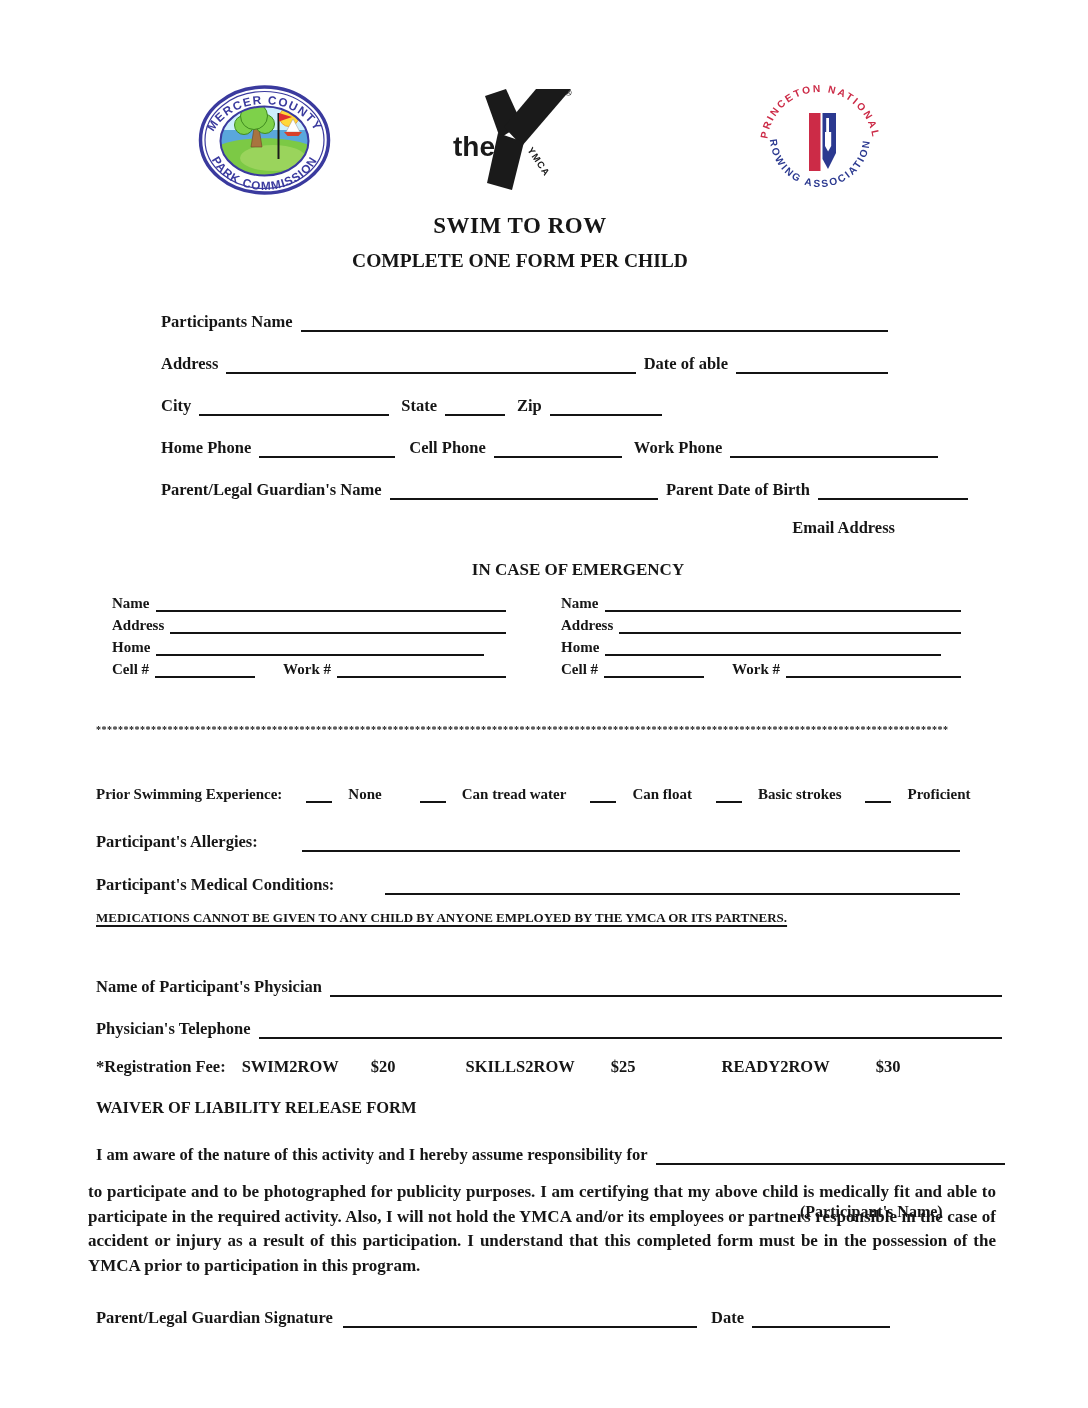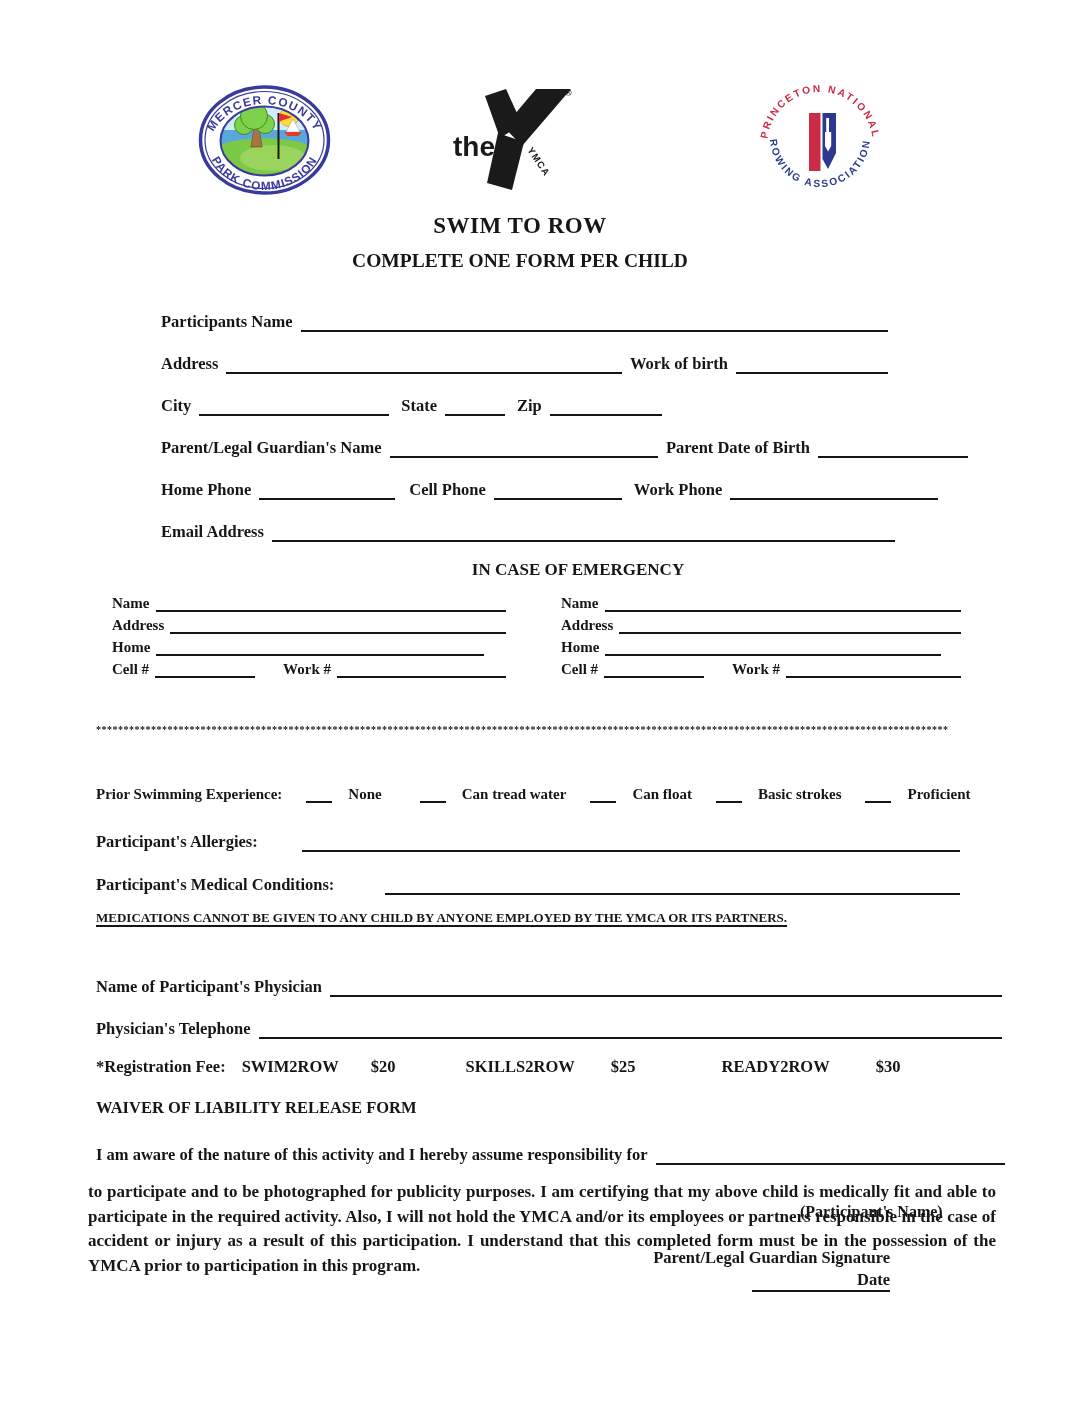--- a/index.html
+++ b/index.html
@@ -17,21 +17,21 @@
 
   .title  { left: 0; width: 1040px; text-align: center; font-size: 23px; letter-spacing: .5px; }
   .subtitle { left: 0; width: 1040px; text-align: center; font-size: 19.5px; }
 
   .frow { display: flex; align-items: flex-end; font-size: 16.5px; height: 24px; margin-bottom: 18px; white-space: nowrap; }
   .lb { white-space: nowrap; }
   .blank { display: inline-block; height: 4px; border-bottom: 2px solid #141414; margin-left: 8px; }
   .grow { flex: 1 1 auto; }
 
   .sec1 { left: 161px; top: 308px; width: 810px; }
-  .w727 { width: 727px; } .w807 { width: 807px; } .w777 { width: 777px; } .w734 { width: 734px; }
+  .w727 { width: 727px; } .w807 { width: 807px; } .w777 { width: 777px; } .w734 { width: 734px; flex-direction: column; }
 
   .em-head { top: 560px; left: 0; width: 1156px; text-align: center; font-size: 17px; }
   .em-wrap { top: 594px; left: 112px; width: 849px; display: flex; }
   .em-col { width: 394px; }
   .em-col + .em-col { width: 400px; margin-left: 55px; }
   .emrow { display: flex; align-items: flex-end; font-size: 15px; height: 18px; margin-bottom: 4px; white-space: nowrap; }
   .emrow .blank { margin-left: 6px; }
 
   .divider { top: 724px; left: 96px; width: 853px; height: 14px; overflow: hidden; font-size: 10px; letter-spacing: .5px; white-space: nowrap; }
 
@@ -52,21 +52,21 @@
   .fee .nm1 { margin-left: 16px; } .fee .pr1 { margin-left: 32px; }
   .fee .nm2 { margin-left: 70px; } .fee .pr2 { margin-left: 36px; }
   .fee .nm3 { margin-left: 86px; } .fee .pr3 { margin-left: 46px; }
 
   .waiver-head { top: 1098px; left: 96px; font-size: 16.5px; }
   .waiver-l1 { top: 1141px; left: 96px; width: 909px; }
   .waiver-sub { top: 1203px; left: 96px; width: 909px; font-size: 16px; }
   .waiver-sub span { margin-left: 704px; }
   .waiver-body { top: 1180px; left: 88px; width: 908px; font-size: 17px; line-height: 24.5px; text-align: justify; }
 
-  .sig { top: 1248px; left: 96px; width: 794px; flex-direction: column; }
+  .sig { top: 1304px; left: 96px; width: 794px; }
   .sig .date-lb { margin-left: 14px; }
   .sig .date-blank { width: 138px; }
 
   .logo-caption-text { font-family: "Liberation Sans", sans-serif; font-weight: 700; }
 </style>
 </head>
 <body>
 
 <div id="page">
 
@@ -140,44 +140,44 @@
   <div class="abs subtitle" style="top:250px;">COMPLETE ONE FORM PER CHILD</div>
 
   <div class="abs sec1">
     <div class="frow w727">
       <span class="lb">Participants Name</span>
       <span class="blank grow"></span>
     </div>
     <div class="frow w727">
       <span class="lb">Address</span>
       <span class="blank grow" style="margin-right:8px;"></span>
-      <span class="lb">Work of birth</span>
+      <span class="lb">Date of able</span>
       <span class="blank" style="width:152px;"></span>
     </div>
     <div class="frow">
       <span class="lb">City</span>
       <span class="blank" style="width:190px;"></span>
       <span class="lb" style="margin-left:12px;">State</span>
       <span class="blank" style="width:60px;"></span>
       <span class="lb" style="margin-left:12px;">Zip</span>
       <span class="blank" style="width:112px;"></span>
     </div>
-    <div class="frow w807">
-      <span class="lb">Parent/Legal Guardian's Name</span>
-      <span class="blank grow" style="margin-right:8px;"></span>
-      <span class="lb">Parent Date of Birth</span>
-      <span class="blank" style="width:150px;"></span>
-    </div>
     <div class="frow w777">
       <span class="lb">Home Phone</span>
       <span class="blank" style="width:136px;"></span>
       <span class="lb" style="margin-left:14px;">Cell Phone</span>
       <span class="blank" style="width:128px;"></span>
       <span class="lb" style="margin-left:12px;">Work Phone</span>
       <span class="blank grow"></span>
+    </div>
+    <div class="frow w807">
+      <span class="lb">Parent/Legal Guardian's Name</span>
+      <span class="blank grow" style="margin-right:8px;"></span>
+      <span class="lb">Parent Date of Birth</span>
+      <span class="blank" style="width:150px;"></span>
     </div>
     <div class="frow w734">
       <span class="lb">Email Address</span>
       <span class="blank grow"></span>
     </div>
   </div>
 
   <div class="abs em-head">IN CASE OF EMERGENCY</div>
   <div class="abs em-wrap">
     <div class="em-col">

